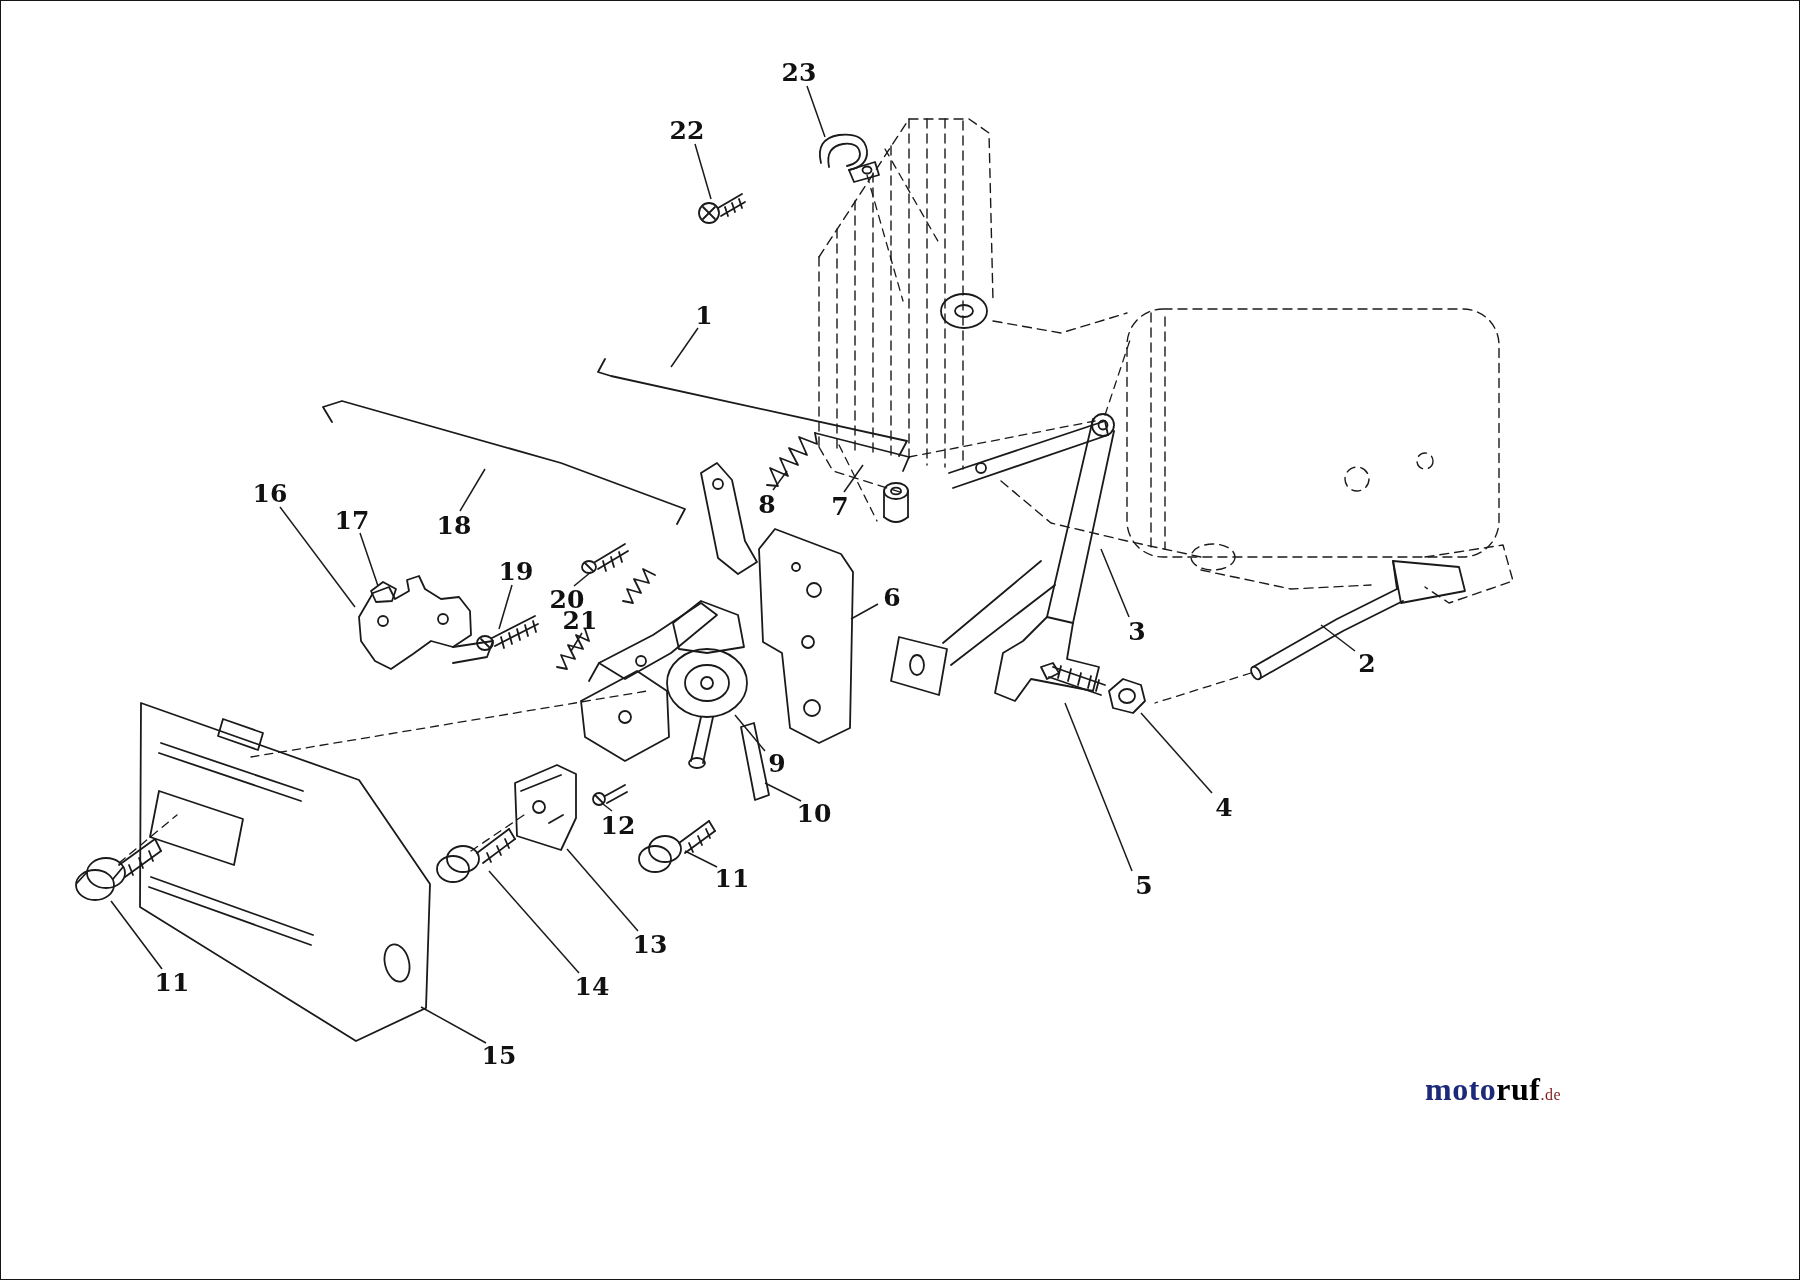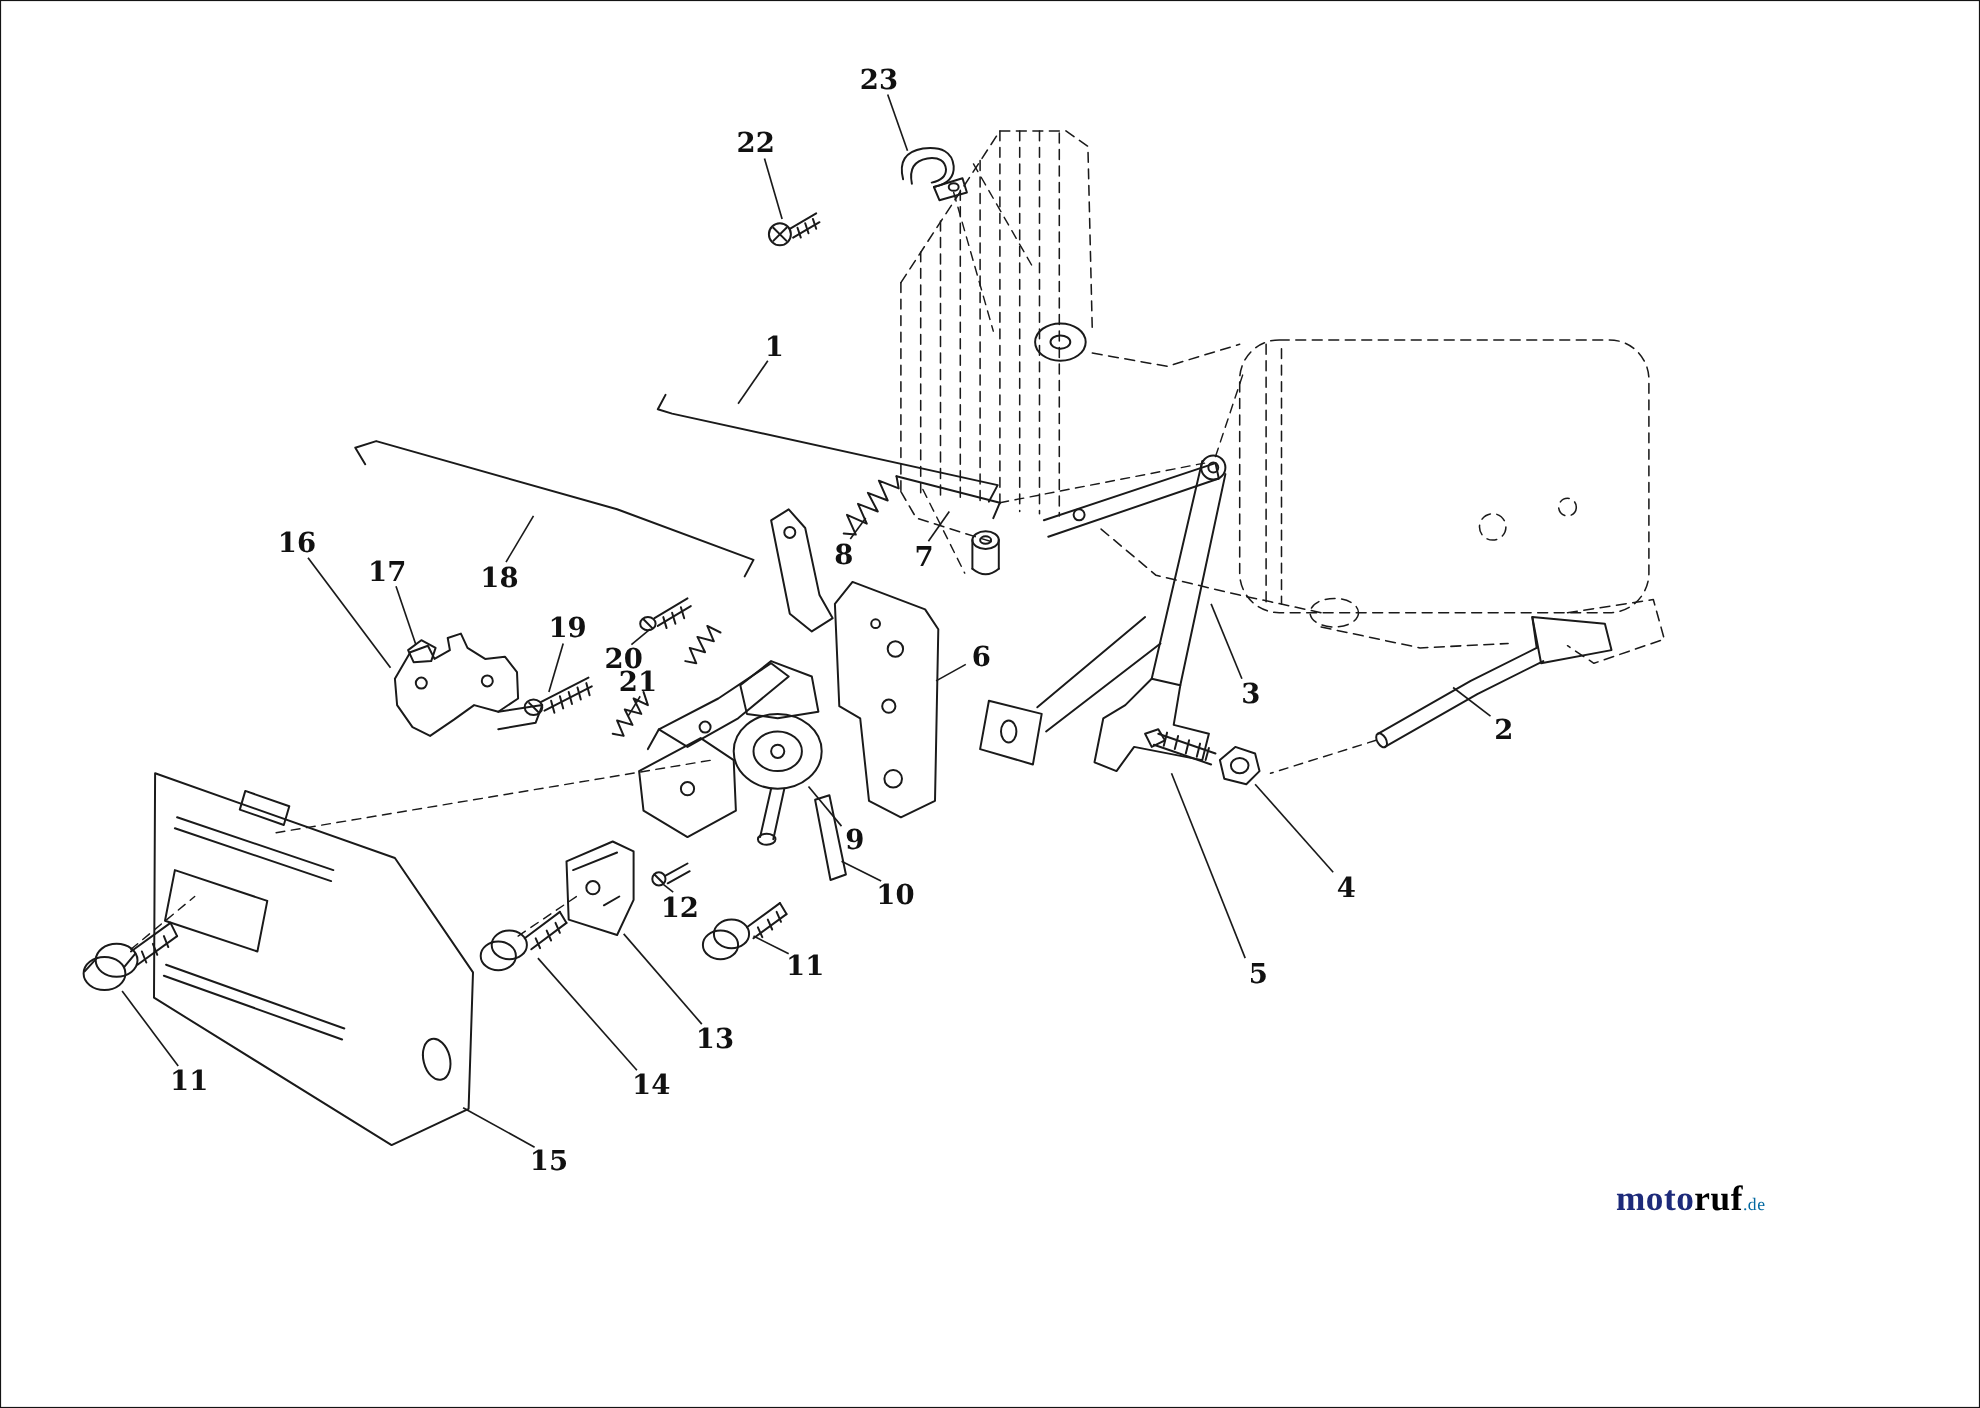--- a/index.html
+++ b/index.html
@@ -339,16 +339,16 @@
         <text x="579" y="619" class="callout">21</text>
         <line x1="694" y1="143" x2="710" y2="198" class="leader"></line>
         <text x="686" y="129" class="callout">22</text>
         <line x1="806" y1="85" x2="824" y2="136" class="leader"></line>
         <text x="798" y="71" class="callout">23</text>
         <line x1="161" y1="968" x2="110" y2="900" class="leader"></line>
         <text x="171" y="981" class="callout">11</text>
       </g>
 </svg>
 
-<div class="watermark"><span style="color: rgb(29, 42, 122); margin-left: 44px;">moto</span><span style="color: #000000;">ruf</span><span class="de" style="color: #0369a1;">.de</span>
+<div class="watermark"><span style="color: rgb(29, 42, 122);">moto</span><span style="color: #000000;">ruf</span><span class="de" style="color: #7f1d1d;">.de</span>
 </div>
 
 </div>
 
 </body></html>

